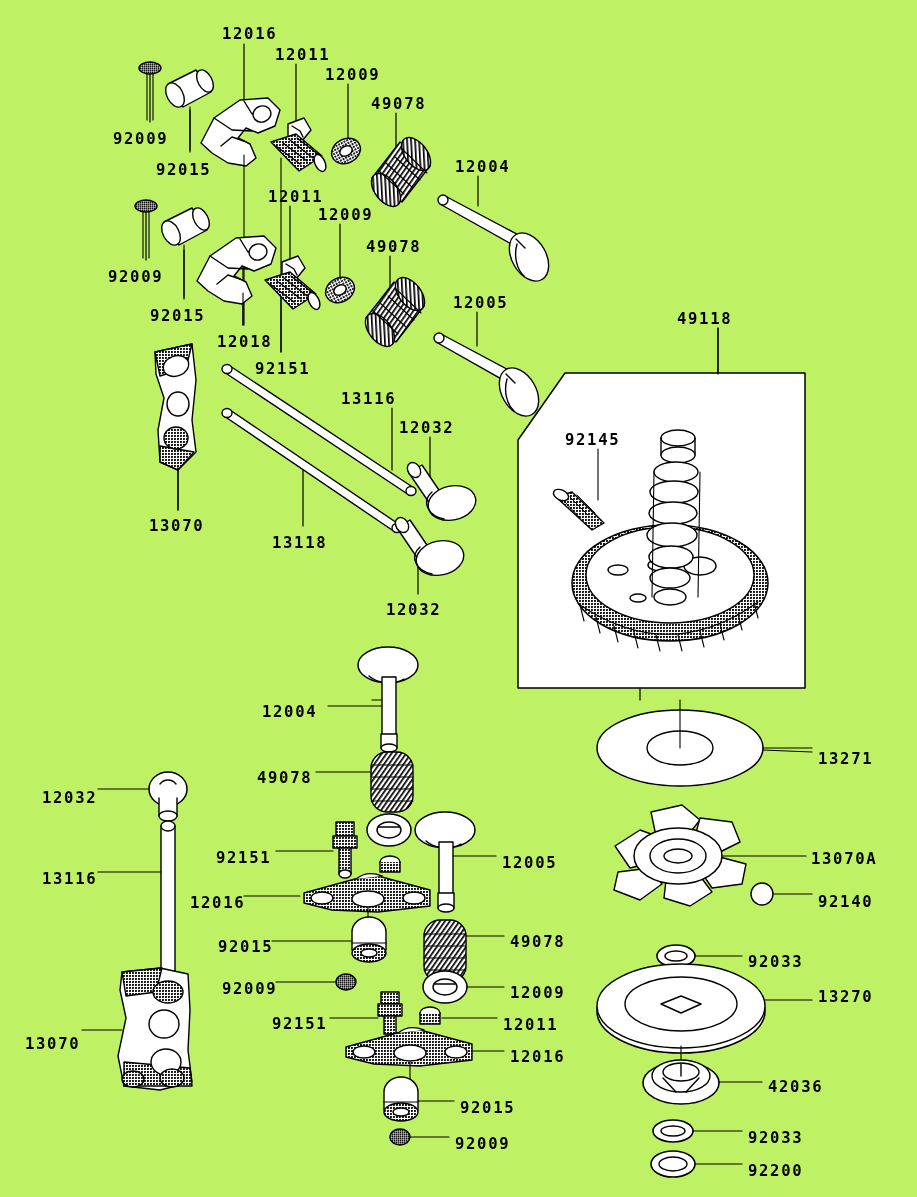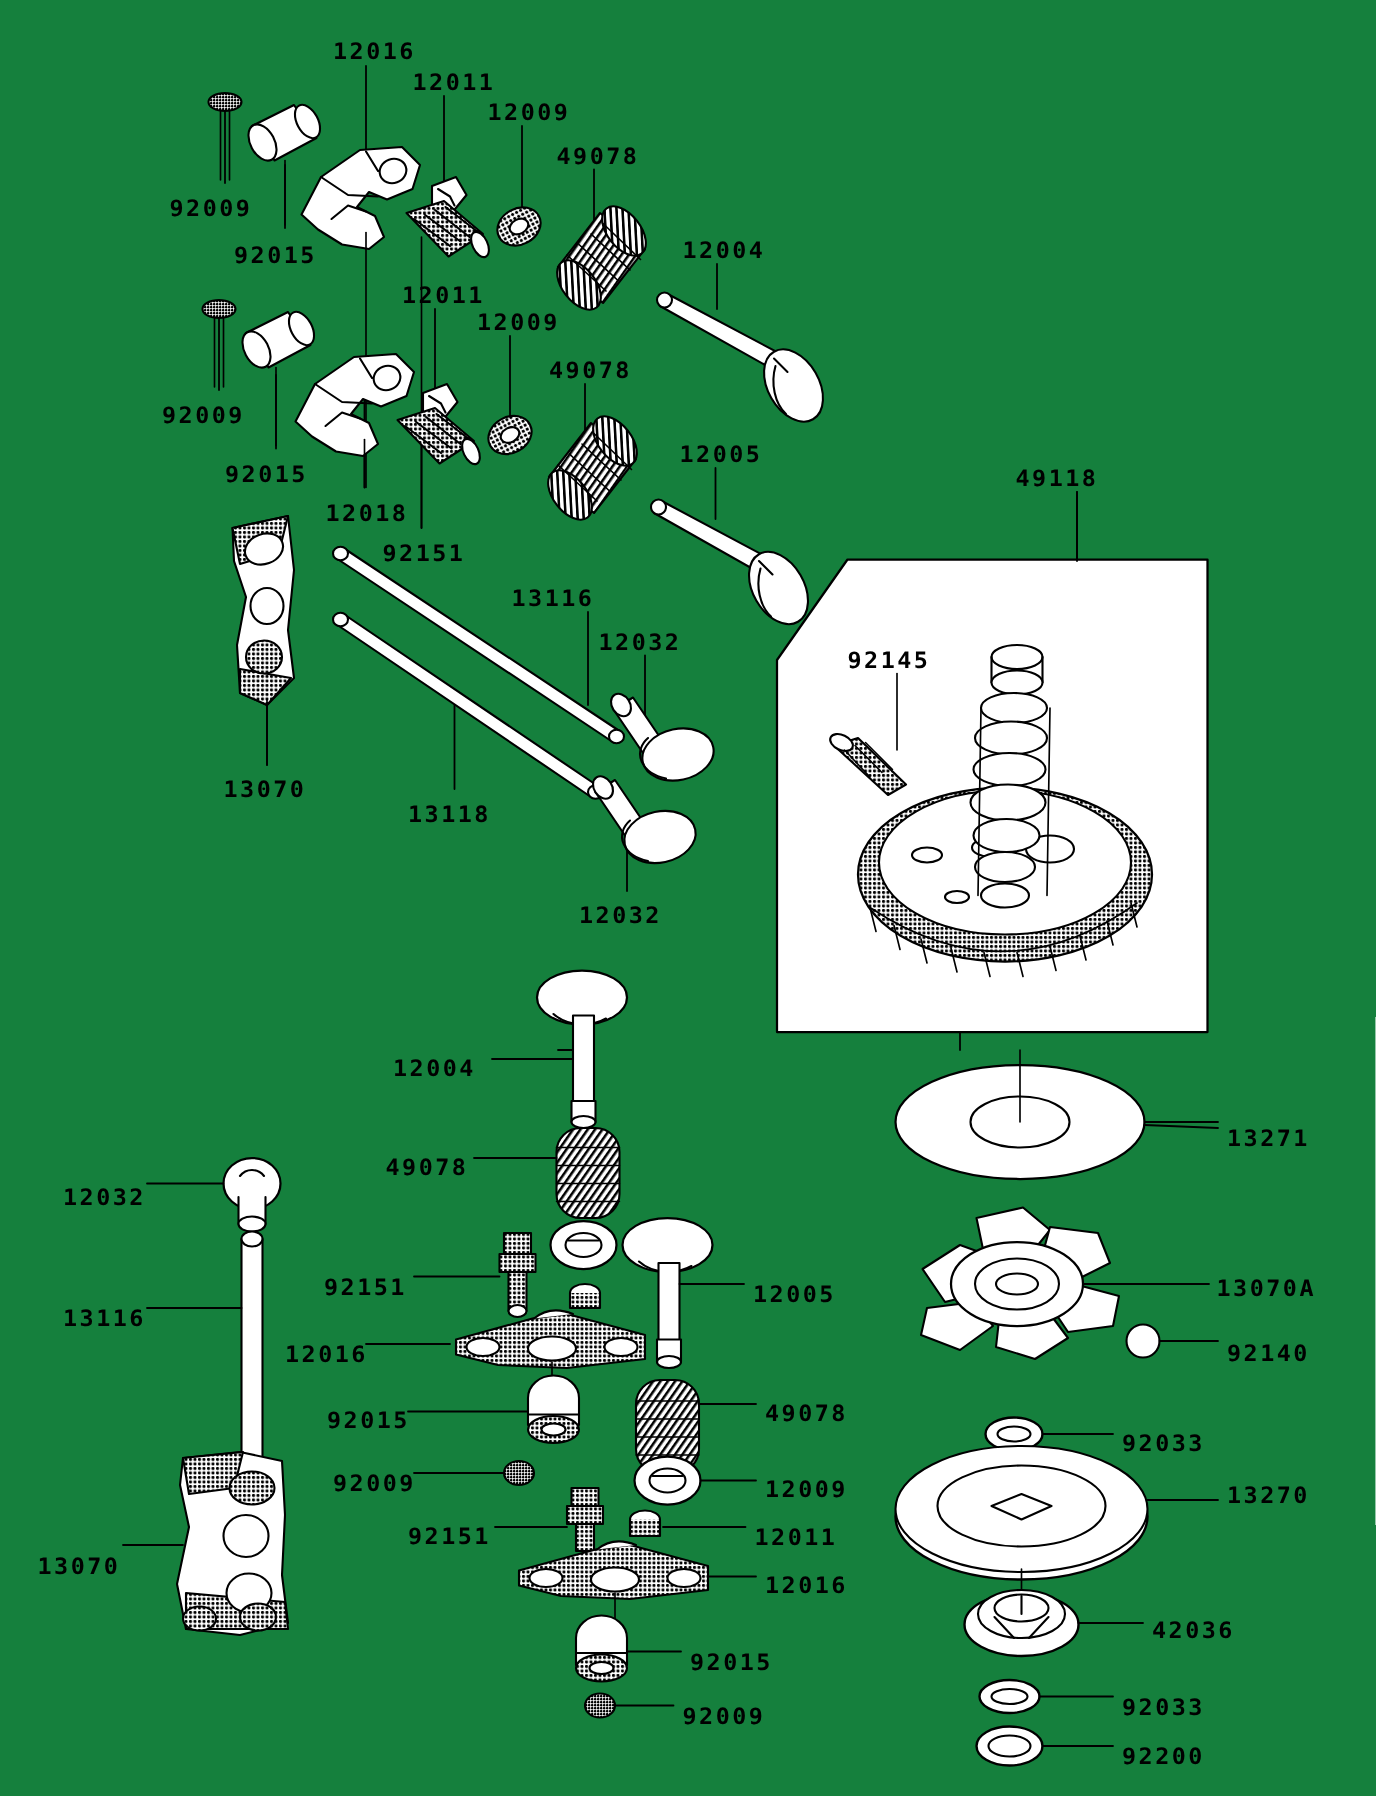--- a/index.html
+++ b/index.html
@@ -5,21 +5,21 @@
 <style>
   html,body{margin:0;padding:0;background:#ffffff;}
   body{
     font-family:"DejaVu Sans Mono","Liberation Mono",monospace;
     -webkit-font-smoothing:none;
   }
   #sheet{
     position:relative;
     width:917px;
     height:1197px;
-    background:#15803d;
+    background:#bef264;
     overflow:hidden;
   }
   #art{position:absolute;left:0;top:0;width:917px;height:1197px;}
   .lbl{
     position:absolute;
     font-family:"DejaVu Sans Mono","Liberation Mono",monospace;
     font-size:15px;
     letter-spacing:1.6px;
     color:#000000;
     white-space:nowrap;

